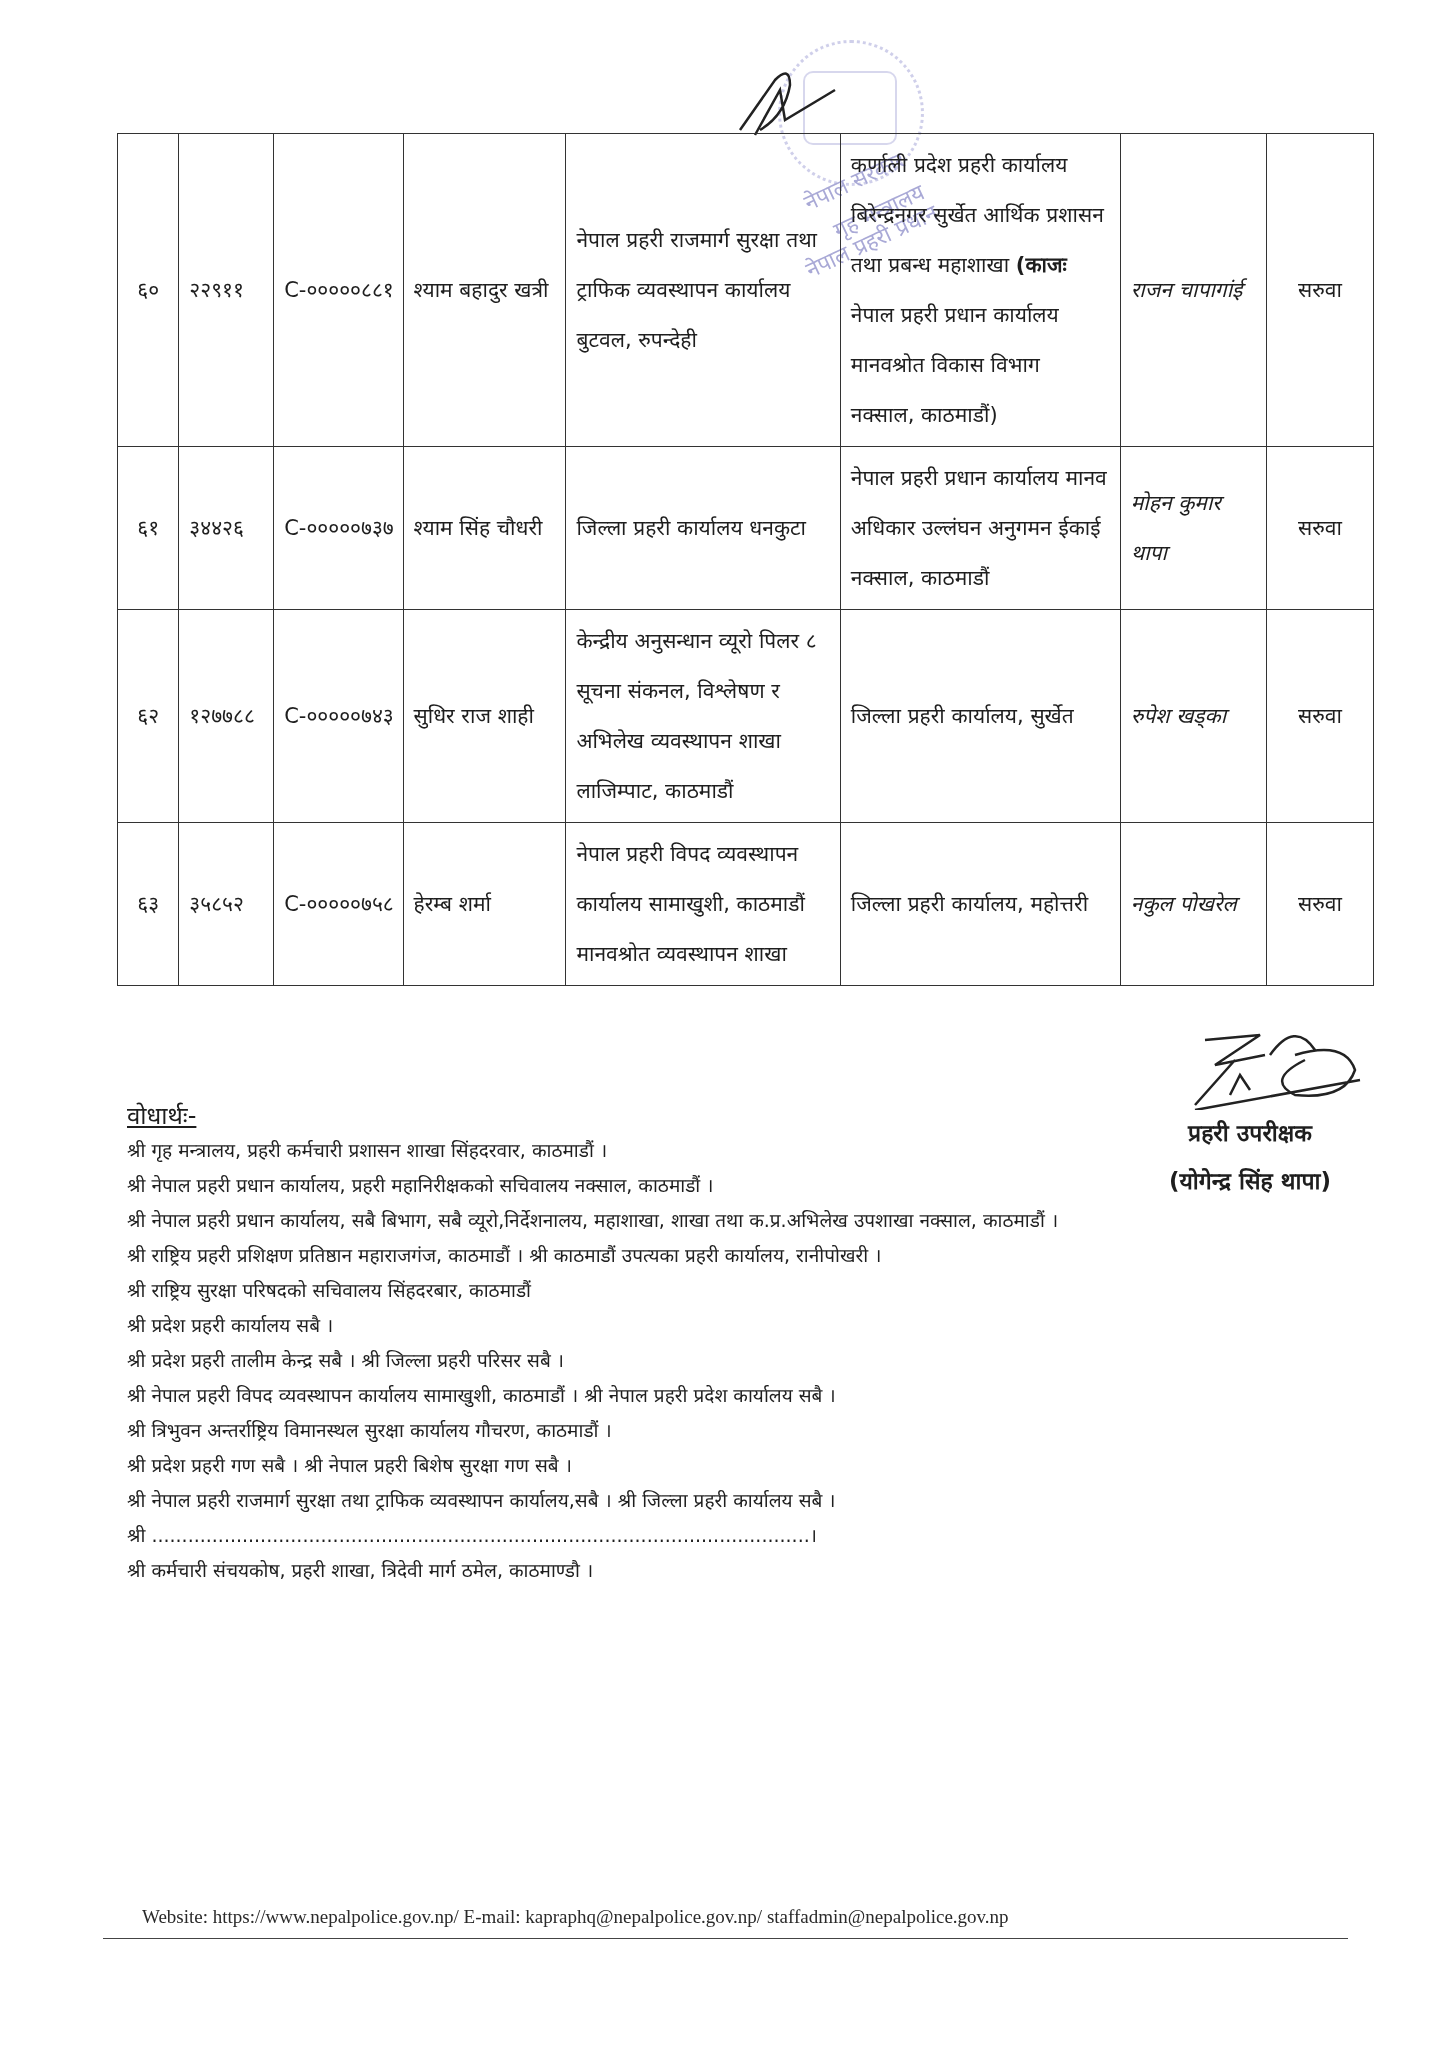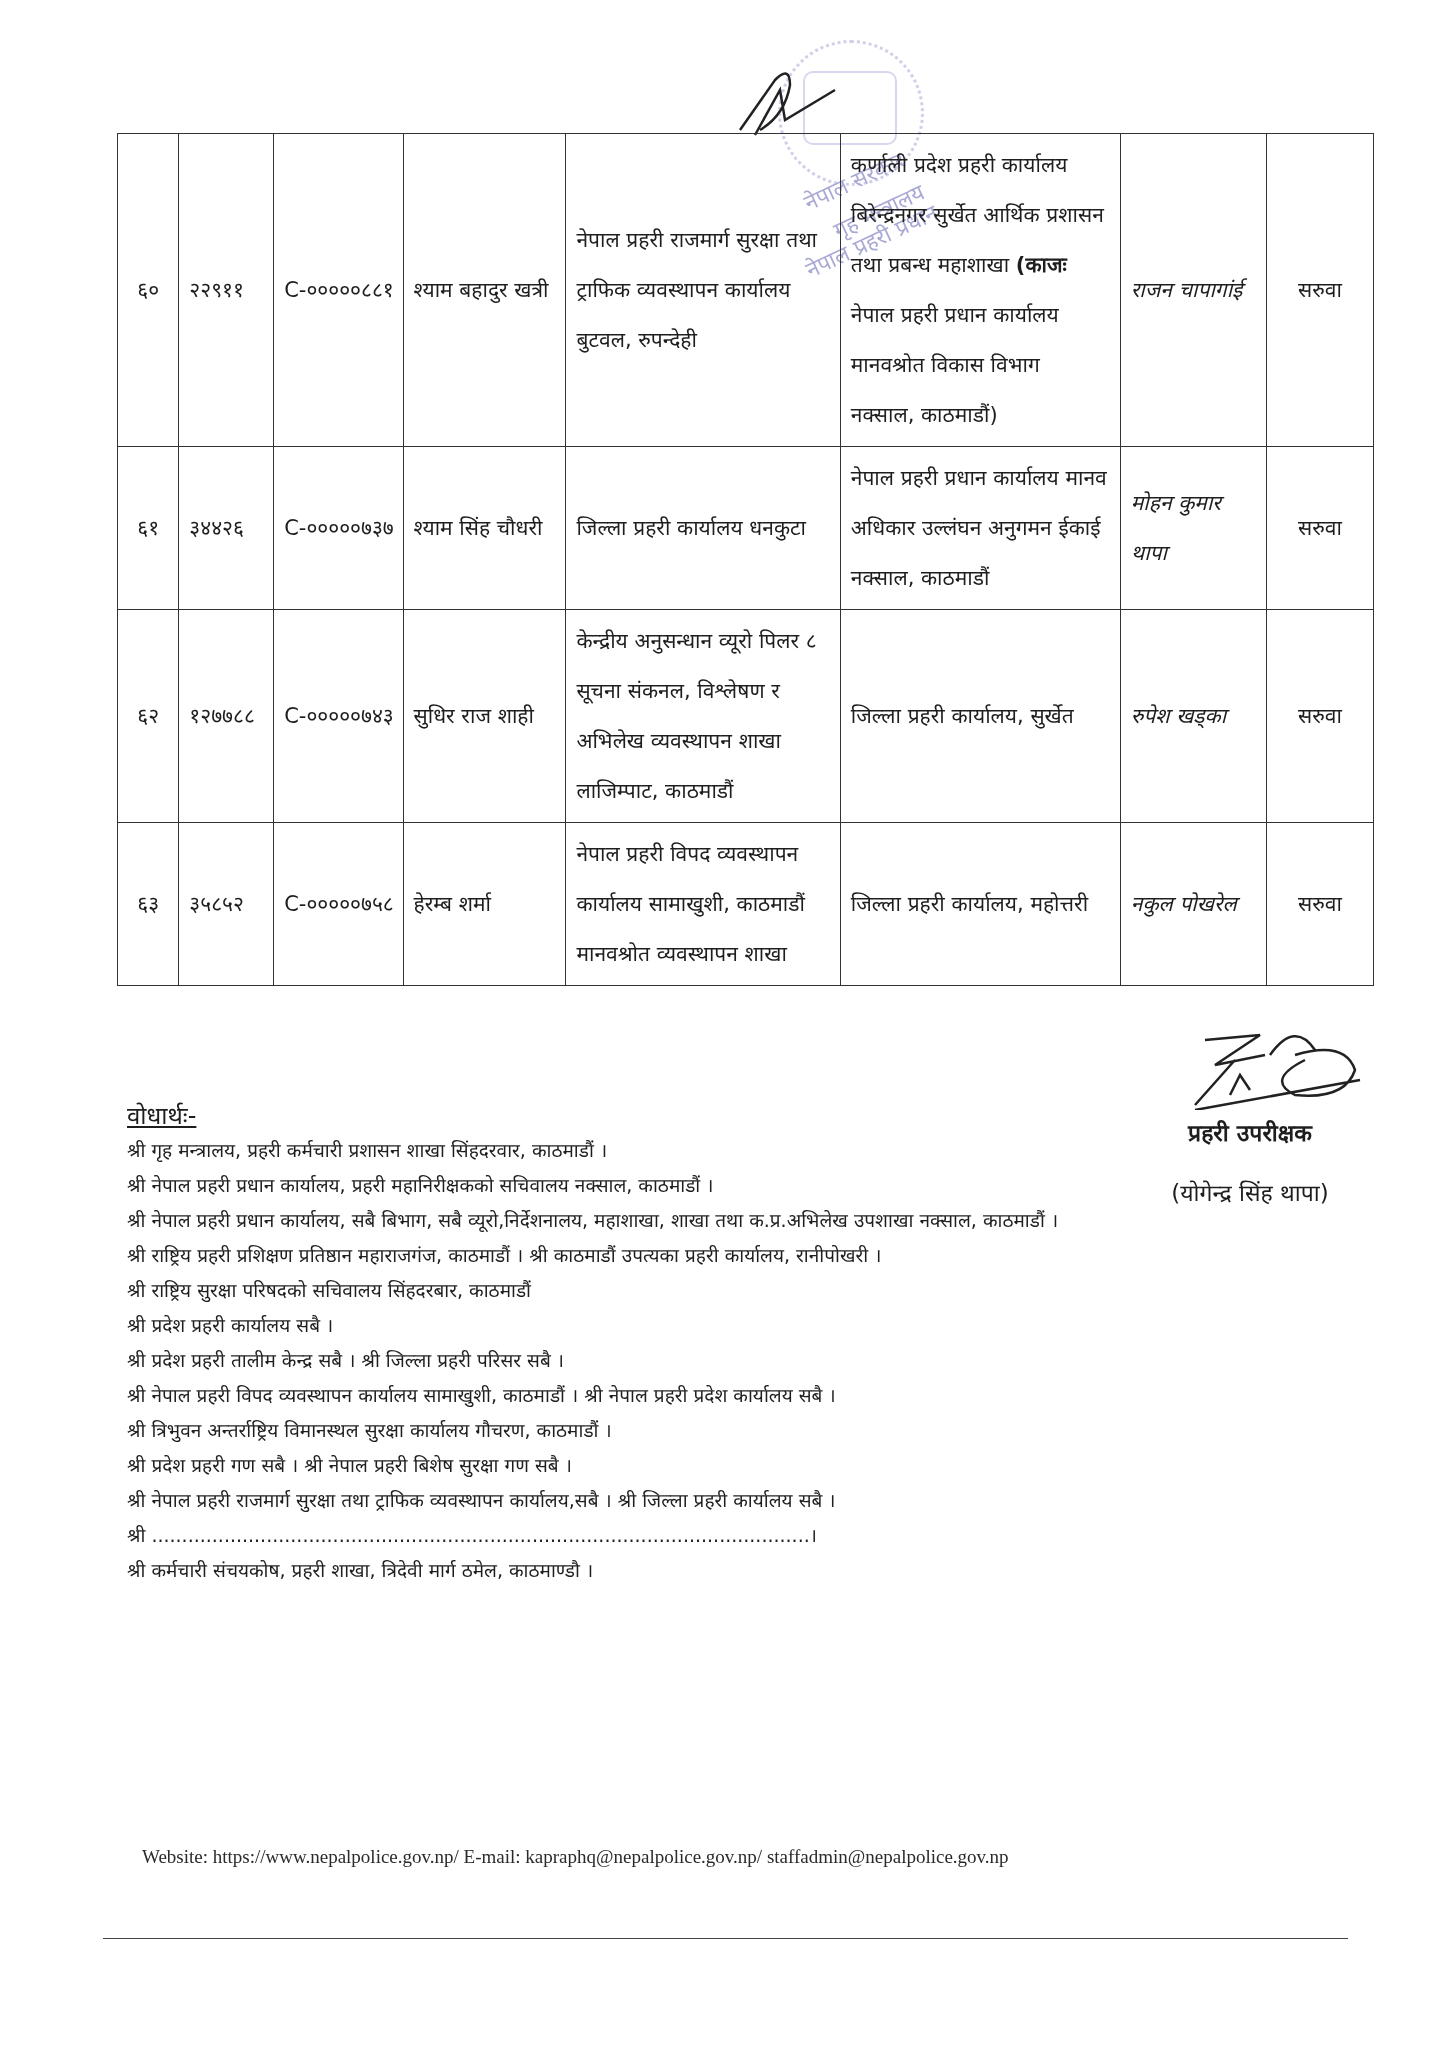--- a/index.html
+++ b/index.html
@@ -41,25 +41,25 @@
 
   .distribution { position: absolute; left: 127px; top: 1098px; width: 900px; }
   .dist-heading {
     font-size: 24px; font-weight: normal; text-decoration: underline; margin: 0 0 2px 0;
   }
   .dist-line { font-size: 19px; line-height: 35px; white-space: nowrap; }
 
   .signature-block { position: absolute; left: 1120px; top: 1025px; width: 260px; text-align: center; }
   .signature-mark { width: 190px; height: 85px; margin-left: 40px; }
   .sig-title { font-size: 23px; font-weight: bold; margin-top: 2px; }
-  .sig-name { font-size: 23px; font-weight: normal; margin-top: 28px; }
+  .sig-name { font-size: 23px; font-weight: bold; margin-top: 16px; }
 
   .footer-rule { position: absolute; left: 103px; top: 1938px; width: 1245px; border-top: 1.5px solid #444; }
   .footer-text {
-    position: absolute; left: 142px; top: 1846px; font-size: 19px;
+    position: absolute; left: 142px; top: 1906px; font-size: 19px;
     font-family: "Liberation Serif", serif; color: #2a2a2a; white-space: nowrap;
   }
 </style>
 </head>
 <body>
 
 <div class="stamp">
   <div class="stamp-inner"></div>
 </div>
 <span class="stamp-text" style="left:800px;top:165px;">नेपाल सरकार</span>

